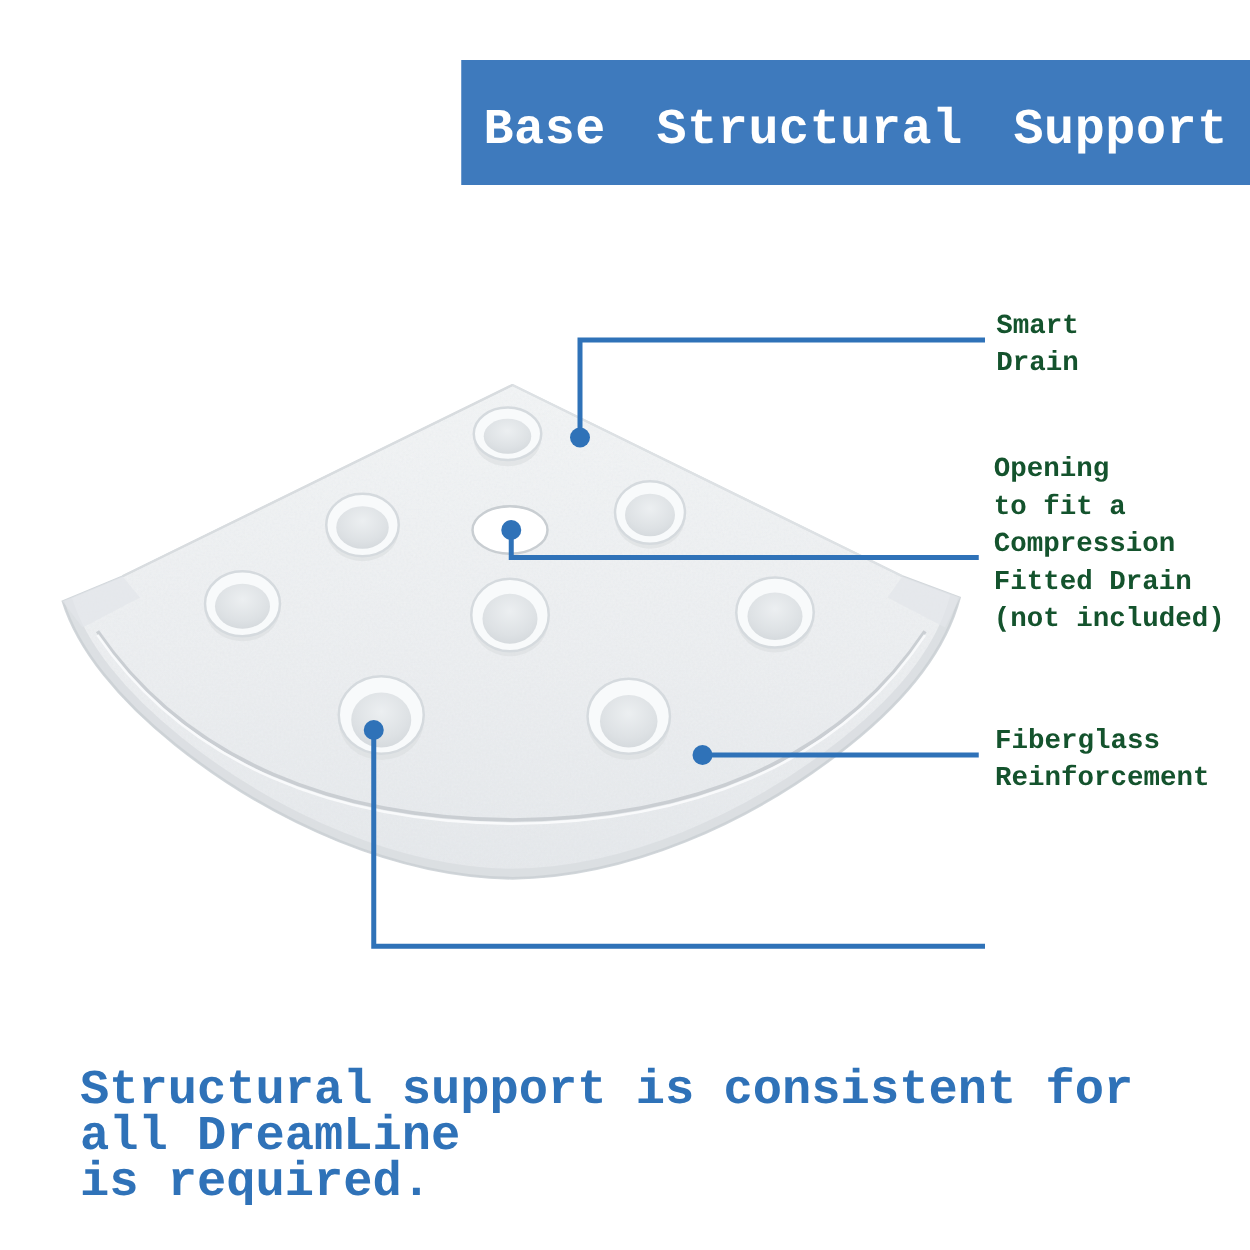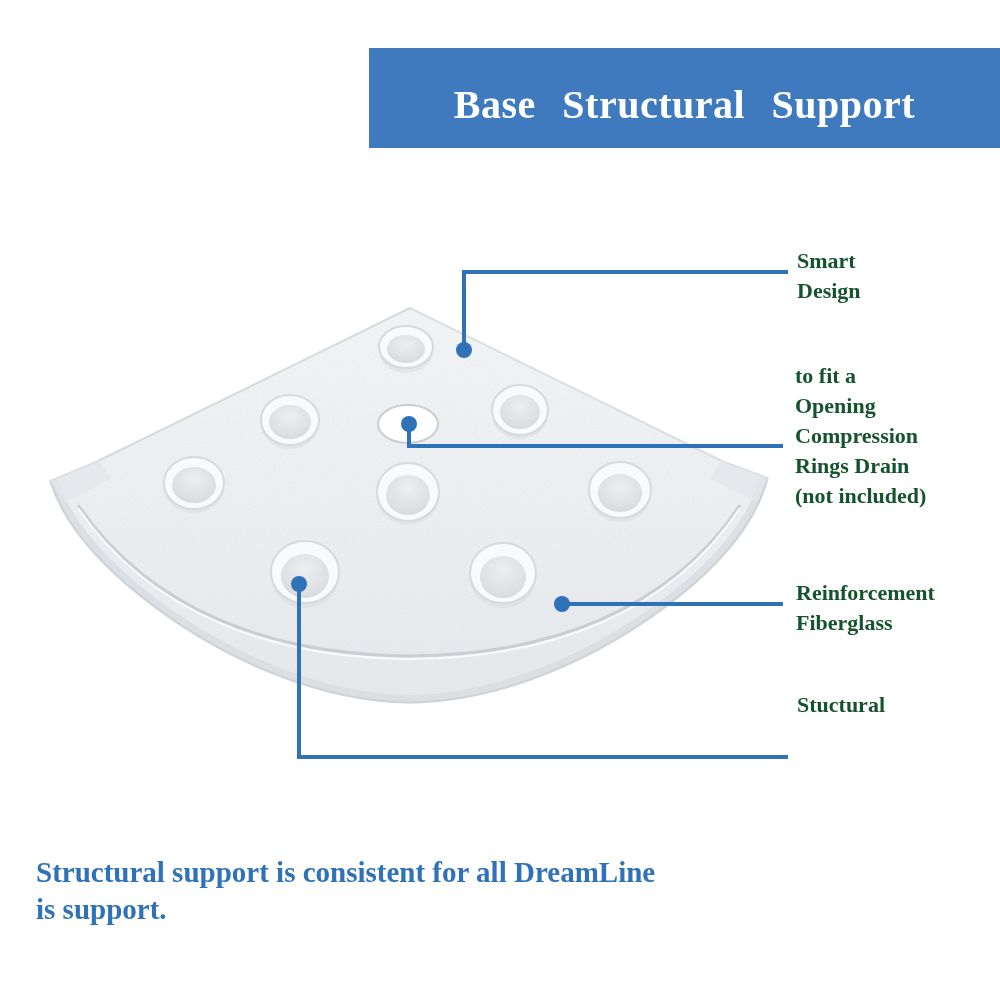--- a/index.html
+++ b/index.html
@@ -1,40 +1,40 @@
 <!DOCTYPE html>
 <html><head>
 <meta charset="utf-8">
 <style>
   html,body{margin:0;padding:0;background:#ffffff;}
   .stage{
     position:relative;width:1000px;height:1000px;background:#ffffff;overflow:hidden;
-    font-family:Liberation Serif, serif;
+    font-family:Liberation Mono, monospace;
   }
   .banner{
     position:absolute;left:369px;top:48px;width:631px;height:100px;
     background:#3e7abd;text-align:center;
   }
   .banner-title{
     margin-top:34px;color:#ffffff;font-size:40px;line-height:46px;font-weight:bold;
     word-spacing:16px;letter-spacing:0.5px;white-space:nowrap;
   }
   .diagram-svg{position:absolute;left:0;top:0;width:1000px;height:1000px;}
   .callout{
     position:absolute;color:#14532d;font-weight:bold;
     font-size:22px;line-height:30px;white-space:nowrap;
   }
   .callout div{white-space:nowrap;}
   #callout-smart-design{left:797px;top:246px;}
   #callout-drain-opening{left:795px;top:361px;}
   #callout-fiberglass{left:796px;top:578px;}
   #callout-pvc-rings{left:797px;top:690px;}
   .footer-text{
-    position:absolute;left:36px;top:854px;color:#2f72b8;font-weight:bold;
-    font-size:29px;line-height:37px;
+    position:absolute;left:64px;top:854px;color:#2f72b8;font-weight:bold;
+    font-size:39px;line-height:37px;
   }
 </style>
 </head>
 <body>
 
 <div class="stage">
 
   <div class="banner">
     <div class="banner-title">Base Structural Support</div>
   </div>
@@ -146,38 +146,37 @@
     <g fill="#2f72b8">
       <circle cx="464" cy="350" r="8"></circle>
       <circle cx="409" cy="424" r="8"></circle>
       <circle cx="562" cy="604" r="8"></circle>
       <circle cx="299" cy="584" r="8"></circle>
     </g>
   </svg>
 
   <div class="callout" id="callout-smart-design">
     <div>Smart</div>
-    <div>Design</div>
+    <div>Drain</div>
   </div>
 
   <div class="callout" id="callout-drain-opening">
+    <div>Opening</div>
     <div>to fit a</div>
-    <div>Opening</div>
     <div>Compression</div>
-    <div>Rings Drain</div>
+    <div>Fitted Drain</div>
     <div>(not included)</div>
   </div>
 
   <div class="callout" id="callout-fiberglass">
+    <div>Fiberglass</div>
     <div>Reinforcement</div>
-    <div>Fiberglass</div>
   </div>
 
   <div class="callout" id="callout-pvc-rings">
-    <div>Stuctural</div>
   </div>
 
   <div class="footer-text">
     <div>Structural support is consistent for all DreamLine</div>
-    <div>is support.</div>
+    <div>is required.</div>
   </div>
 
 </div>
 
 </body></html>

